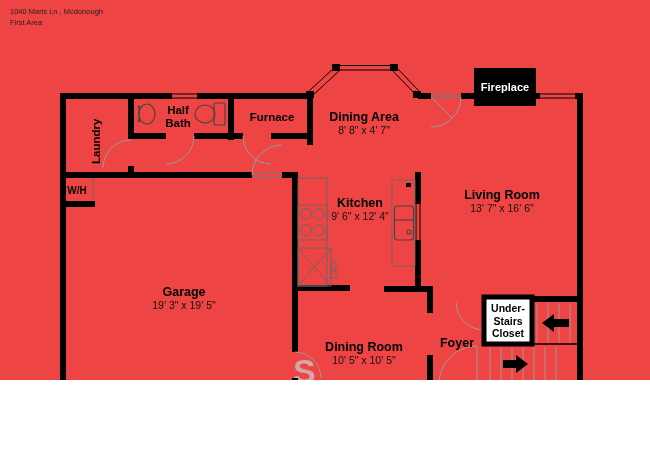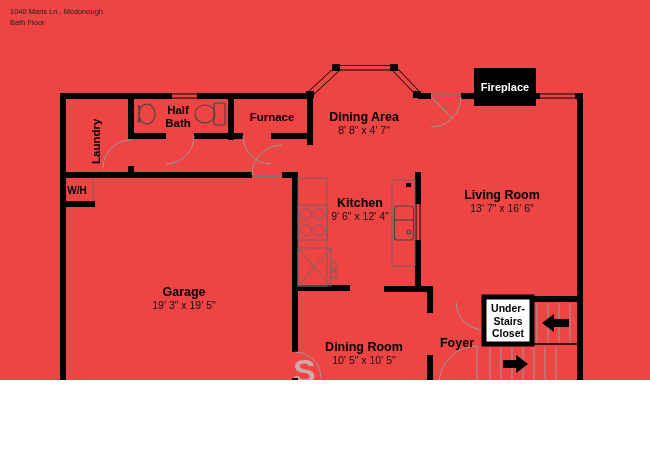--- a/index.html
+++ b/index.html
@@ -23,21 +23,21 @@
   .cab{stroke:#666;stroke-width:0.9;fill:none;}
   .tread{stroke:#999;stroke-width:1;}
 </style>
 </head>
 <body>
 
 <div class="page">
 
   <div class="hdr">
     <div>1040 Maris Ln , Mcdonough</div>
-    <div>Bath Floor</div>
+    <div>First Area</div>
   </div>
 
   <svg width="650" height="460" viewBox="0 0 650 460">
 
     <text class="wm" x="293" y="383">S</text>
 
     <g shape-rendering="crispEdges">
 
       <rect class="wall" x="60" y="93" width="6" height="318"></rect>
 

